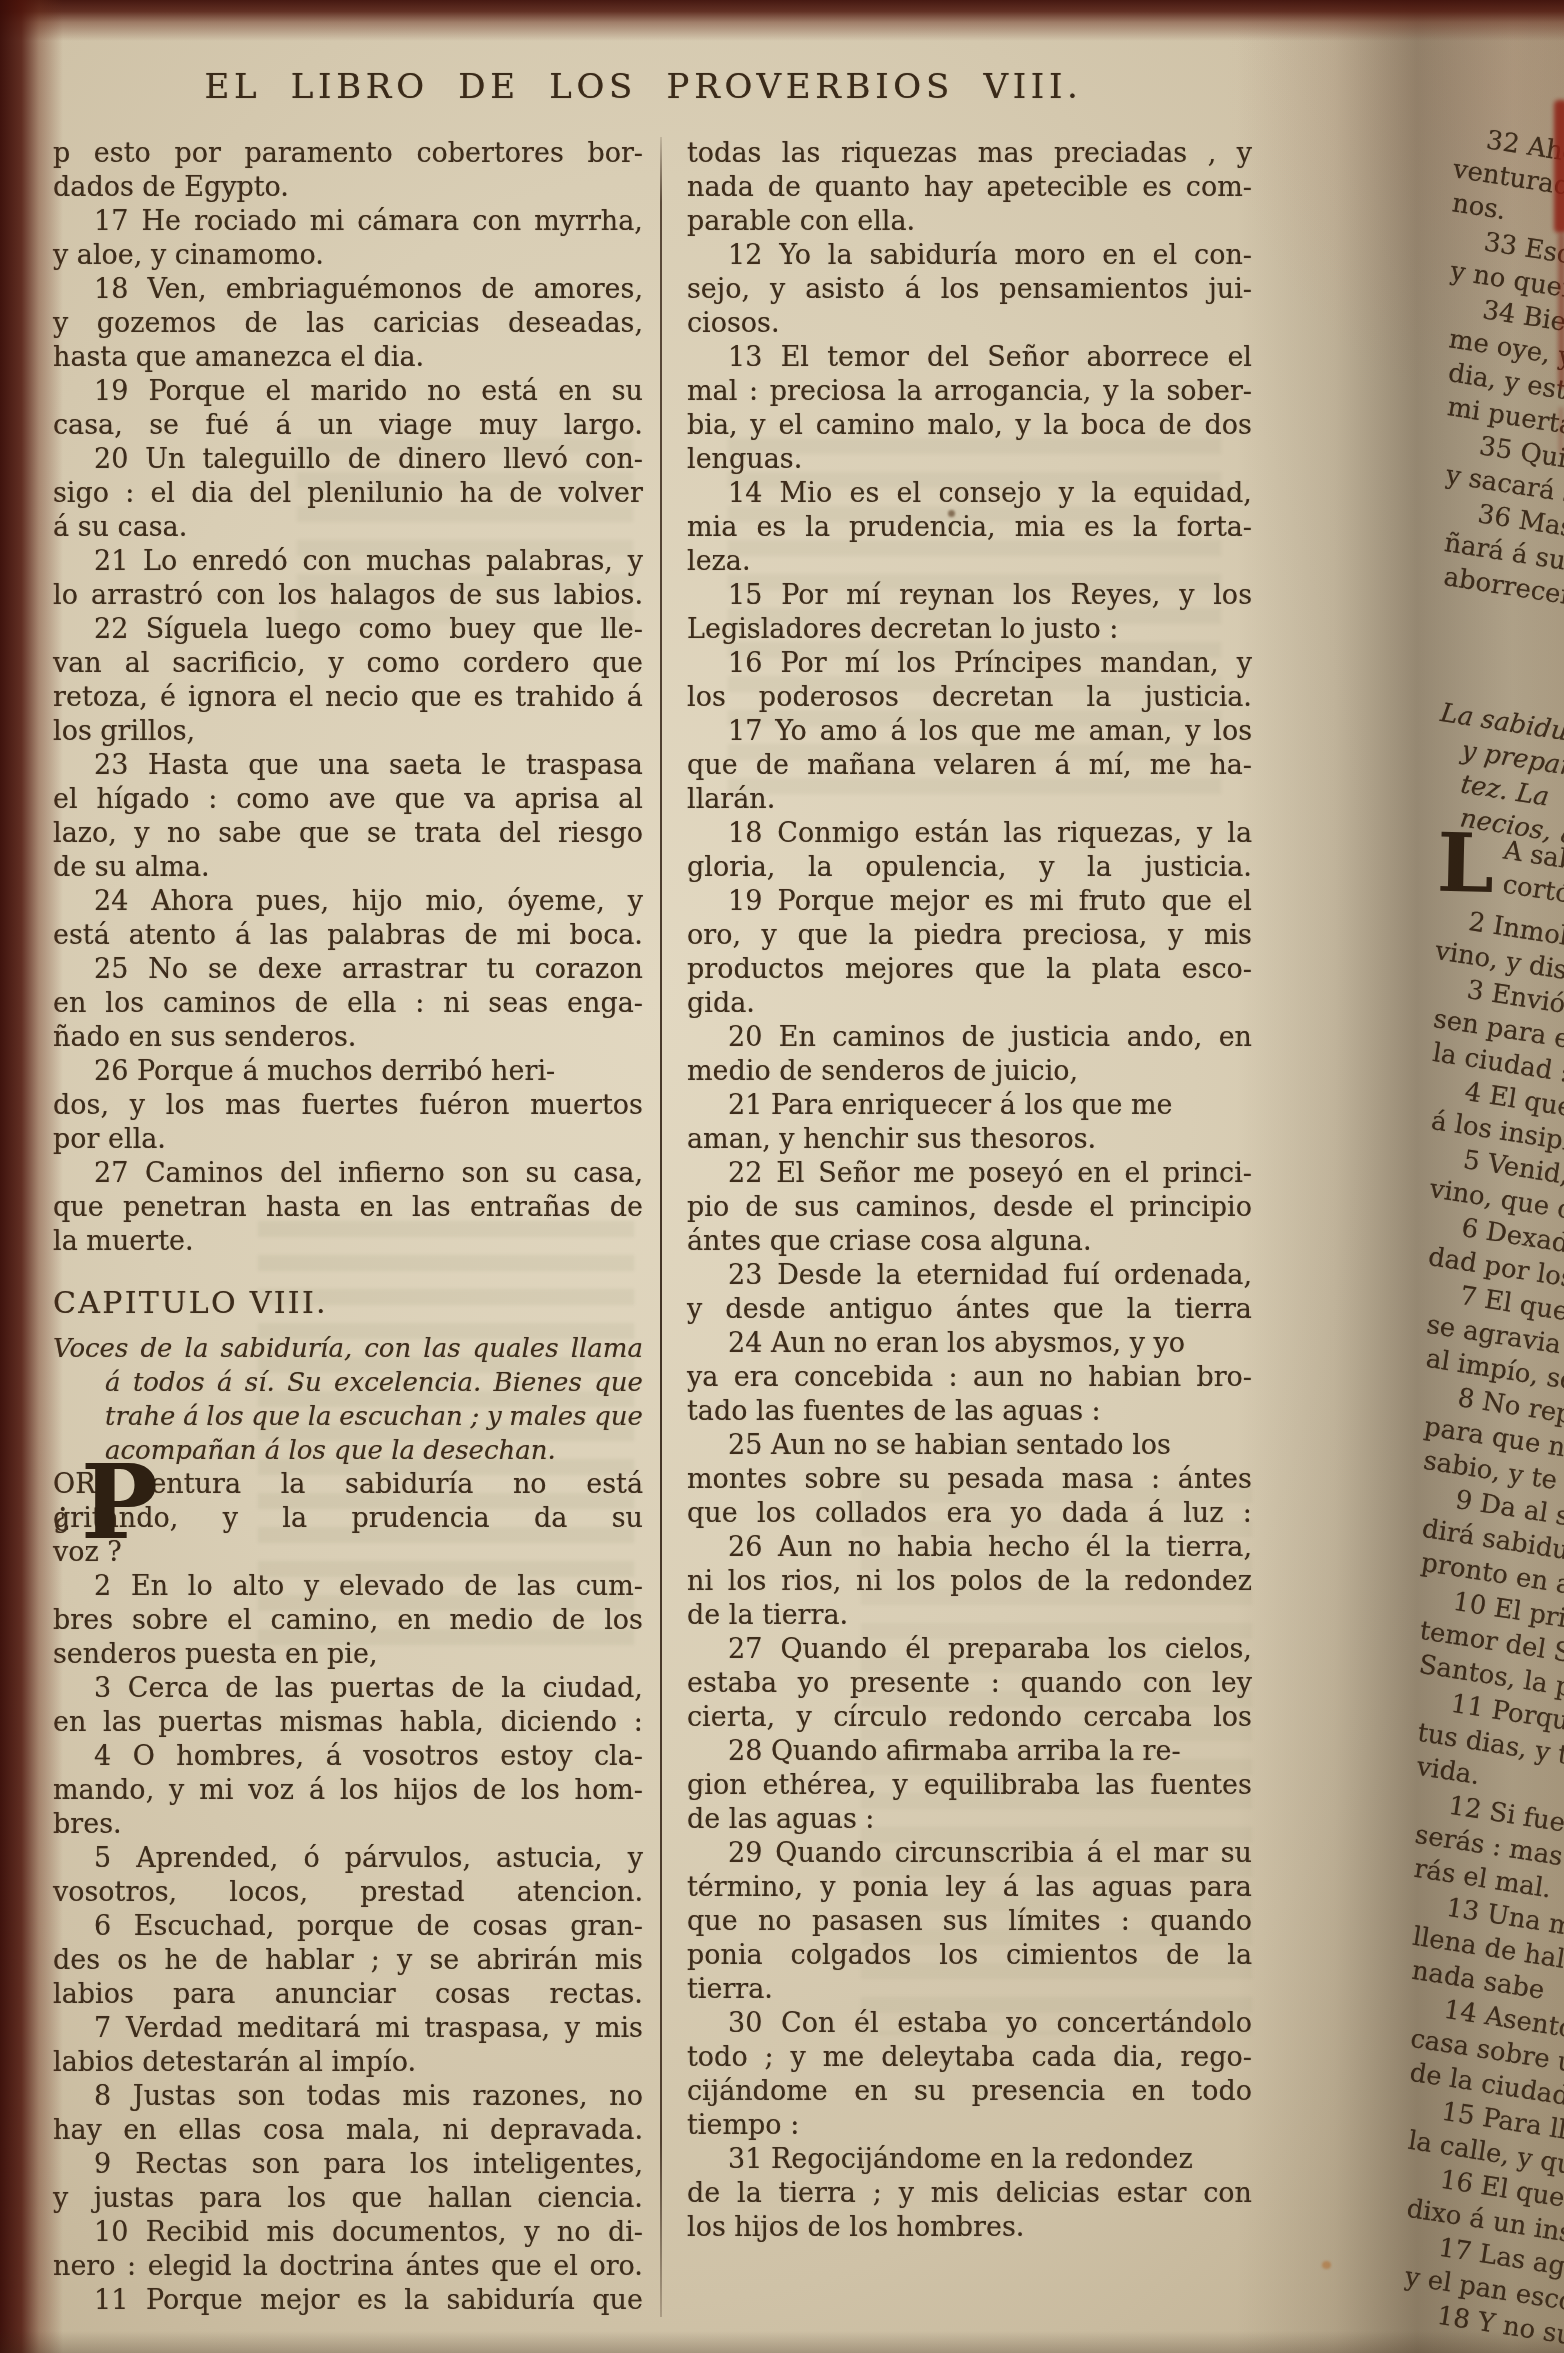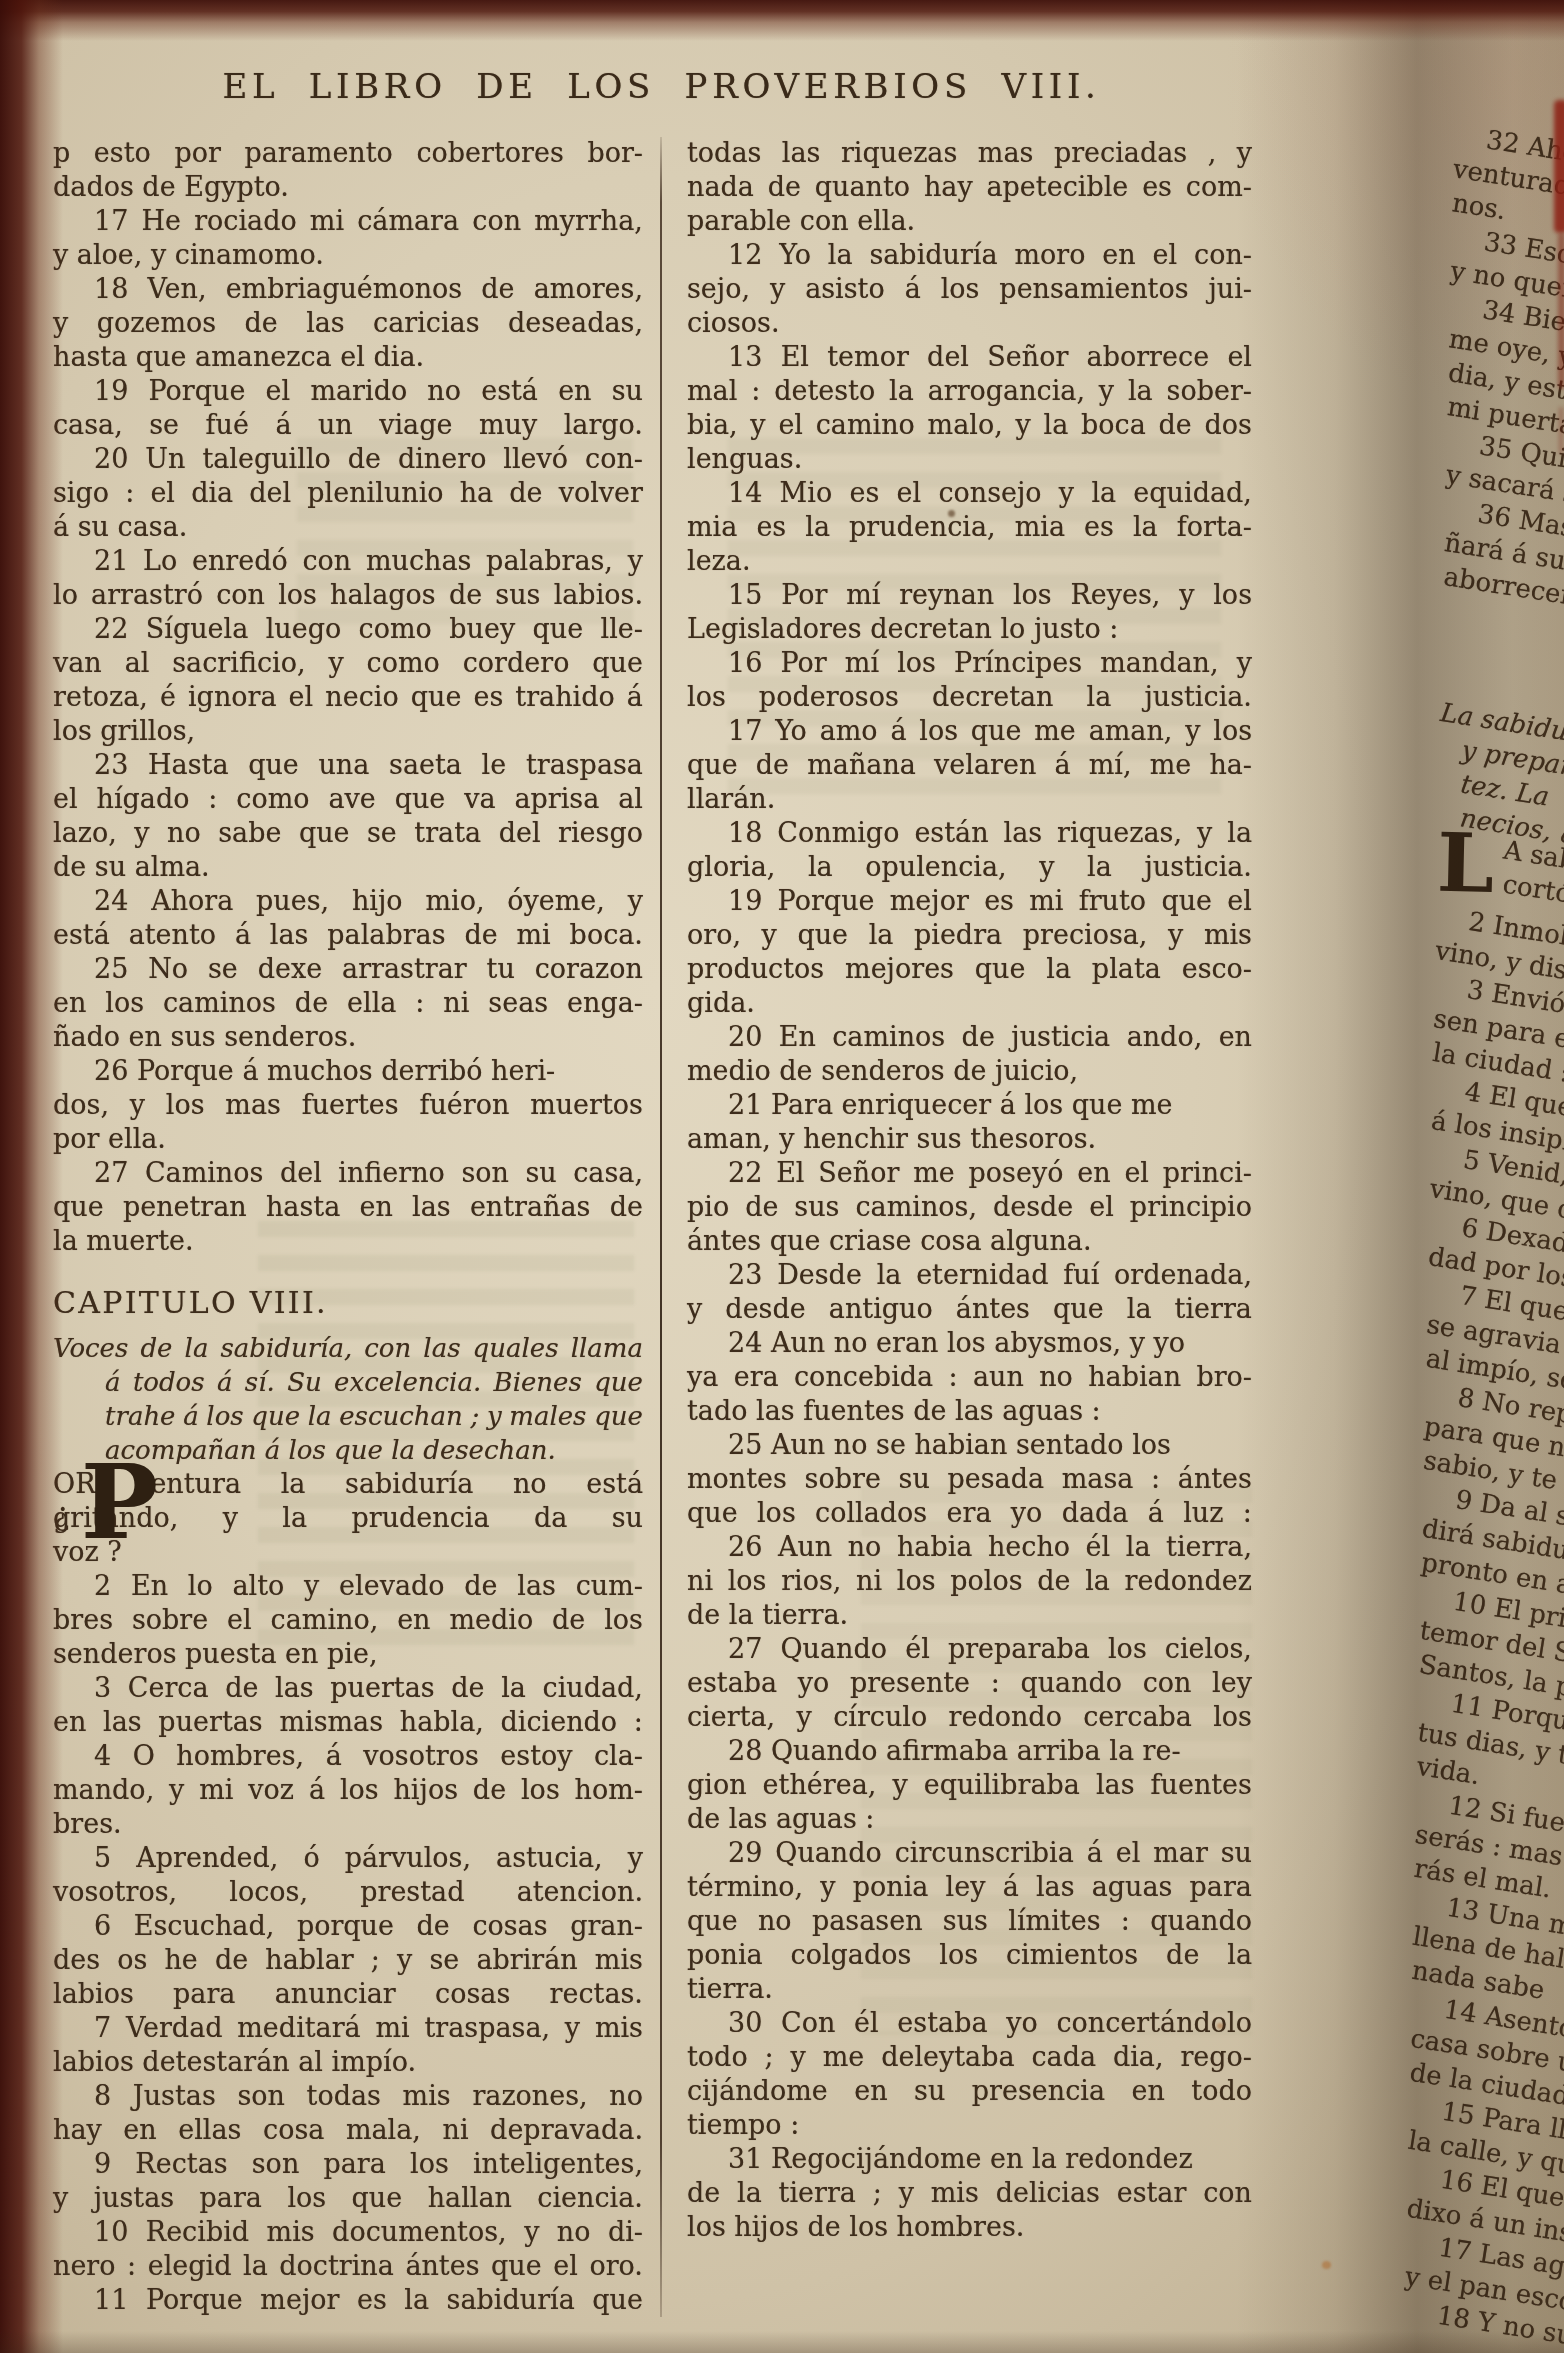--- a/index.html
+++ b/index.html
@@ -48,21 +48,21 @@
   .sliver .ln.ind{padding-left:33px;}
   .sliver .dz{margin-left:66px;}
   .sliver .dcap .cap{font-size:81px;line-height:63px;}
   .sliver .summary .ln.hang{padding-left:22px;}
   
   .rule{
     position:absolute;left:660px;top:137px;width:2.3px;height:2180px;z-index:3;
     background:linear-gradient(to bottom, rgba(58,40,26,.15), rgba(58,40,26,.8) 3%, rgba(48,33,20,.9) 55%, rgba(58,40,26,.85) 92%, rgba(58,40,26,.25));
   }
   .header{
-    position:absolute;top:66px;left:57px;width:1209px;z-index:3;
+    position:absolute;top:66px;left:39px;width:1209px;z-index:3;
     text-align:center;font-size:34px;letter-spacing:4.7px;word-spacing:14px;
     color:#3a2a19;text-shadow:0 0 0.8px rgba(58,42,25,.65);
   }
   .gutter{
     position:absolute;left:1236px;top:0;width:329px;height:2354px;z-index:5;pointer-events:none;
     background:linear-gradient(to right,
       rgba(66,47,28,0) 0%, rgba(66,47,28,.14) 30%,
       rgba(52,36,21,.38) 55%, rgba(52,36,21,.30) 68%,
       rgba(60,43,26,.22) 84%, rgba(70,50,30,.26) 100%);
   }
@@ -628,21 +628,21 @@
         <span>El</span>
         <span>temor</span>
         <span>del</span>
         <span>Señor</span>
         <span>aborrece</span>
         <span>el</span>
       </div>
       <div class="ln j">
         <span>mal</span>
         <span>:</span>
-        <span>detesto</span>
+        <span>preciosa</span>
         <span>la</span>
         <span>arrogancia,</span>
         <span>y</span>
         <span>la</span>
         <span>sober-</span>
       </div>
       <div class="ln j">
         <span>bia,</span>
         <span>y</span>
         <span>el</span>

